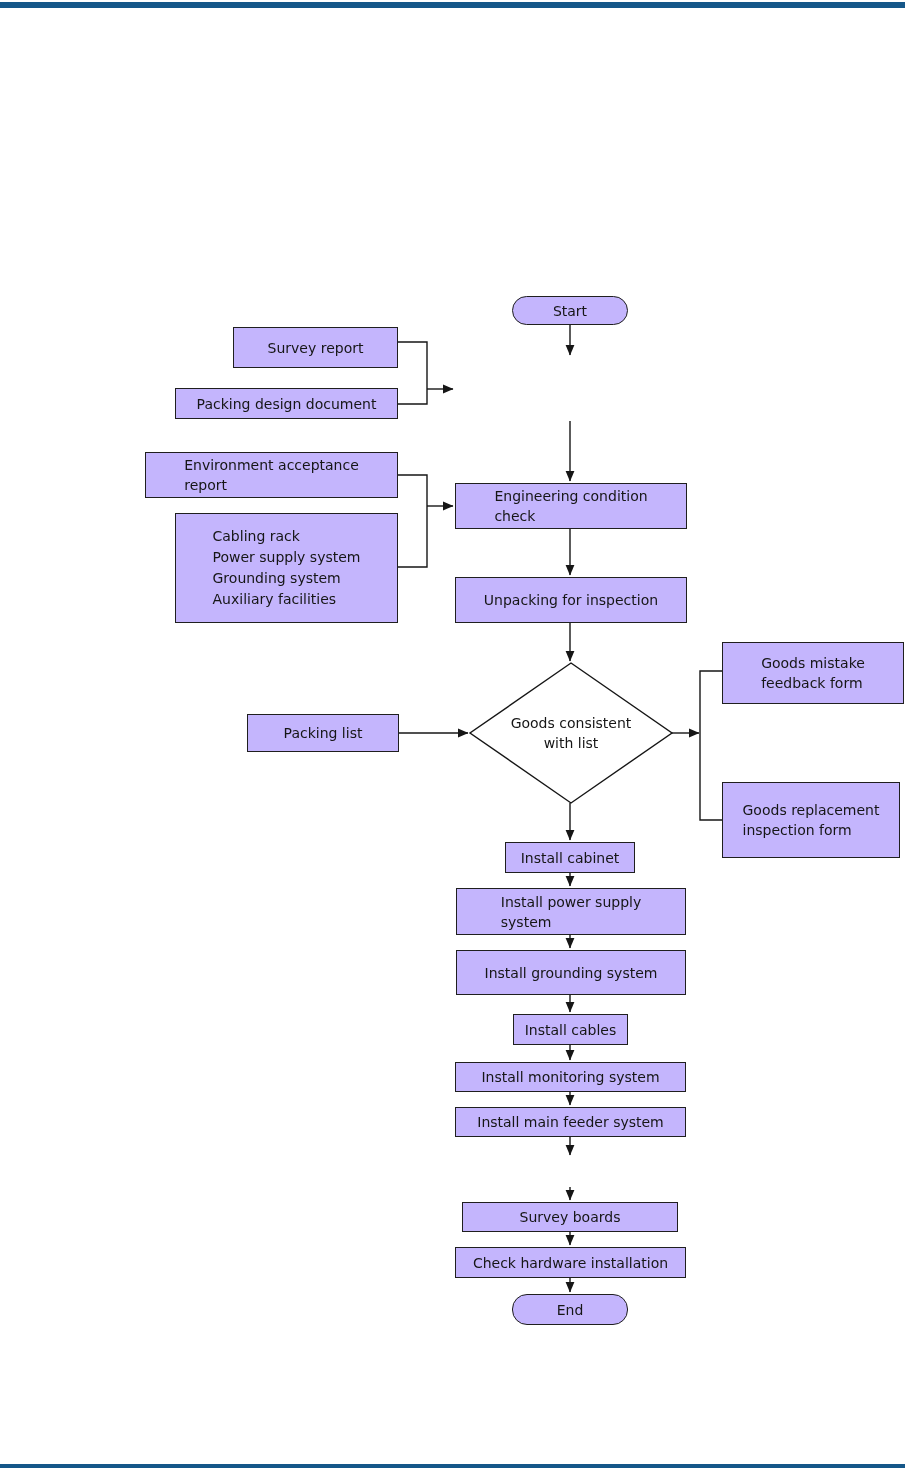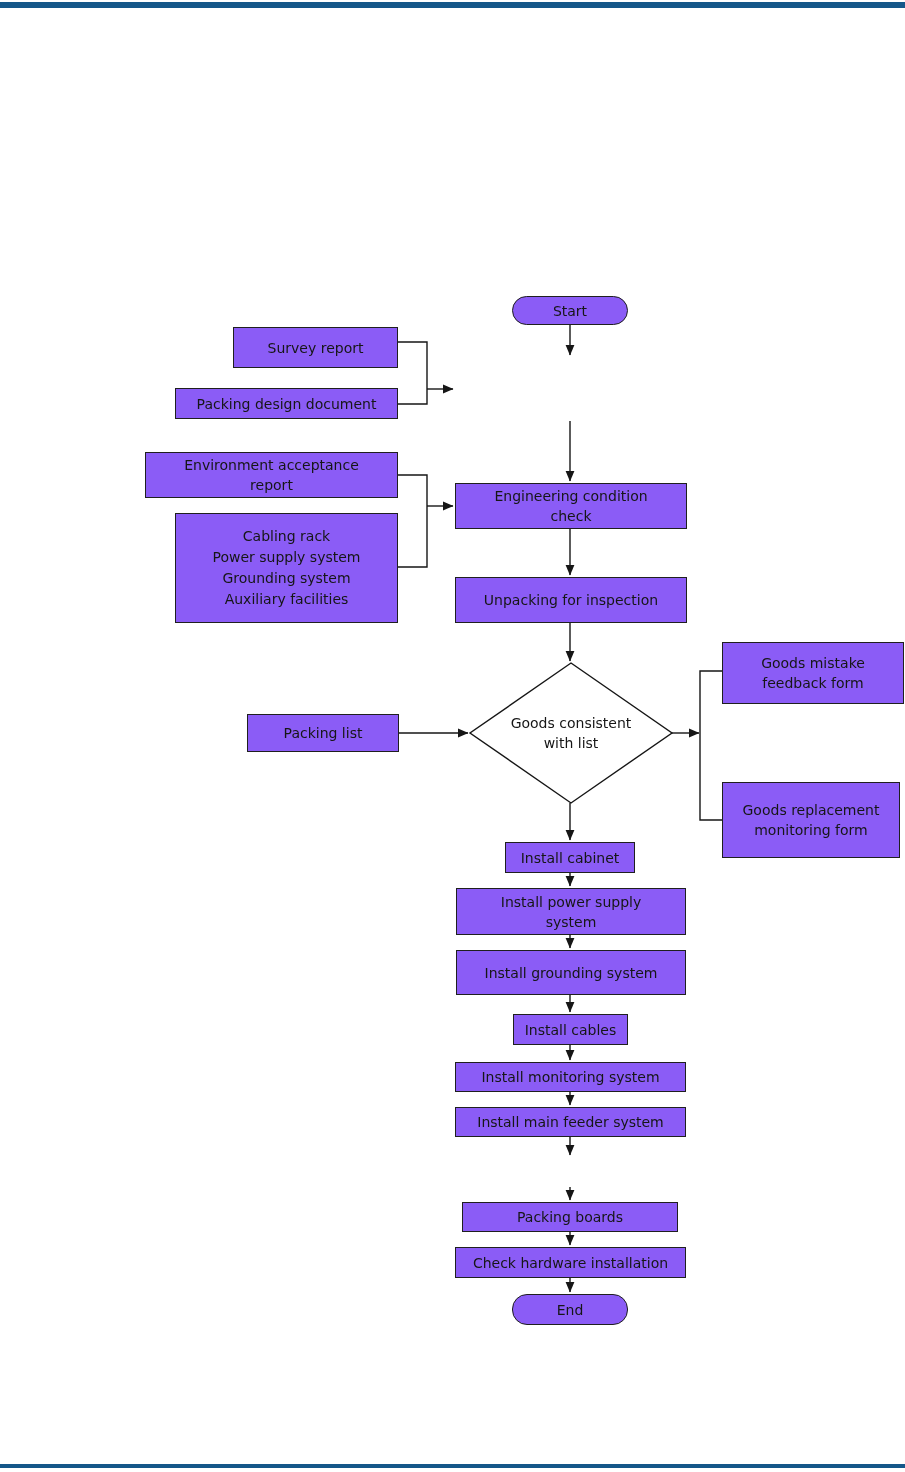--- a/index.html
+++ b/index.html
@@ -6,23 +6,23 @@
   .page {
     position:relative; width:905px; height:1472px; background:#ffffff;
     font-family:"DejaVu Sans", sans-serif; color:#161616; overflow:hidden;
   }
   .rule { position:absolute; left:0; width:905px; }
   .rule.top { top:2px; height:6px; }
   .rule.bottom { top:1464px; height:4px; }
   .connectors { position:absolute; left:0; top:0; }
   .node {
     position:absolute; box-sizing:border-box;
-    border:1.4px solid #1f1f1f; background:#8b5cf6;
+    border:1.4px solid #1f1f1f; background:#c4b5fd;
     display:flex; align-items:center; justify-content:center;
-    text-align:center;
+    text-align:left;
   }
   .node .lbl, .free-lbl .lbl {
     font-size:14px; line-height:20px; white-space:pre-line;
   }
   .one .lbl { white-space:pre; }
   .terminator { border-radius:15px; }
   .free-lbl {
     position:absolute; display:flex; align-items:center; justify-content:center;
     text-align:center; background:transparent; border:none;
   }
@@ -109,21 +109,21 @@
 with list</span>
   </div>
 
   <div class="node" style="left:722px;top:642px;width:182px;height:62px">
     <span class="lbl">Goods mistake
 feedback form</span>
   </div>
 
   <div class="node" style="left:722px;top:782px;width:178px;height:76px">
     <span class="lbl">Goods replacement
-monitoring form</span>
+inspection form</span>
   </div>
 
   <div class="node one" style="left:505px;top:842px;width:130px;height:31px">
     <span class="lbl">Install cabinet</span>
   </div>
 
   <div class="node" style="left:456px;top:888px;width:230px;height:47px">
     <span class="lbl">Install power supply
 system</span>
   </div>
@@ -139,21 +139,21 @@
   <div class="node one" style="left:455px;top:1062px;width:231px;height:30px">
     <span class="lbl">Install monitoring system</span>
   </div>
 
   <div class="node one" style="left:455px;top:1107px;width:231px;height:30px">
     <span class="lbl">Install main feeder system</span>
   </div>
 
 
   <div class="node one" style="left:462px;top:1202px;width:216px;height:30px">
-    <span class="lbl">Packing boards</span>
+    <span class="lbl">Survey boards</span>
   </div>
 
   <div class="node one" style="left:455px;top:1247px;width:231px;height:31px">
     <span class="lbl">Check hardware installation</span>
   </div>
 
   <div class="node terminator one" style="left:512px;top:1294px;width:116px;height:31px">
     <span class="lbl">End</span>
   </div>
 

